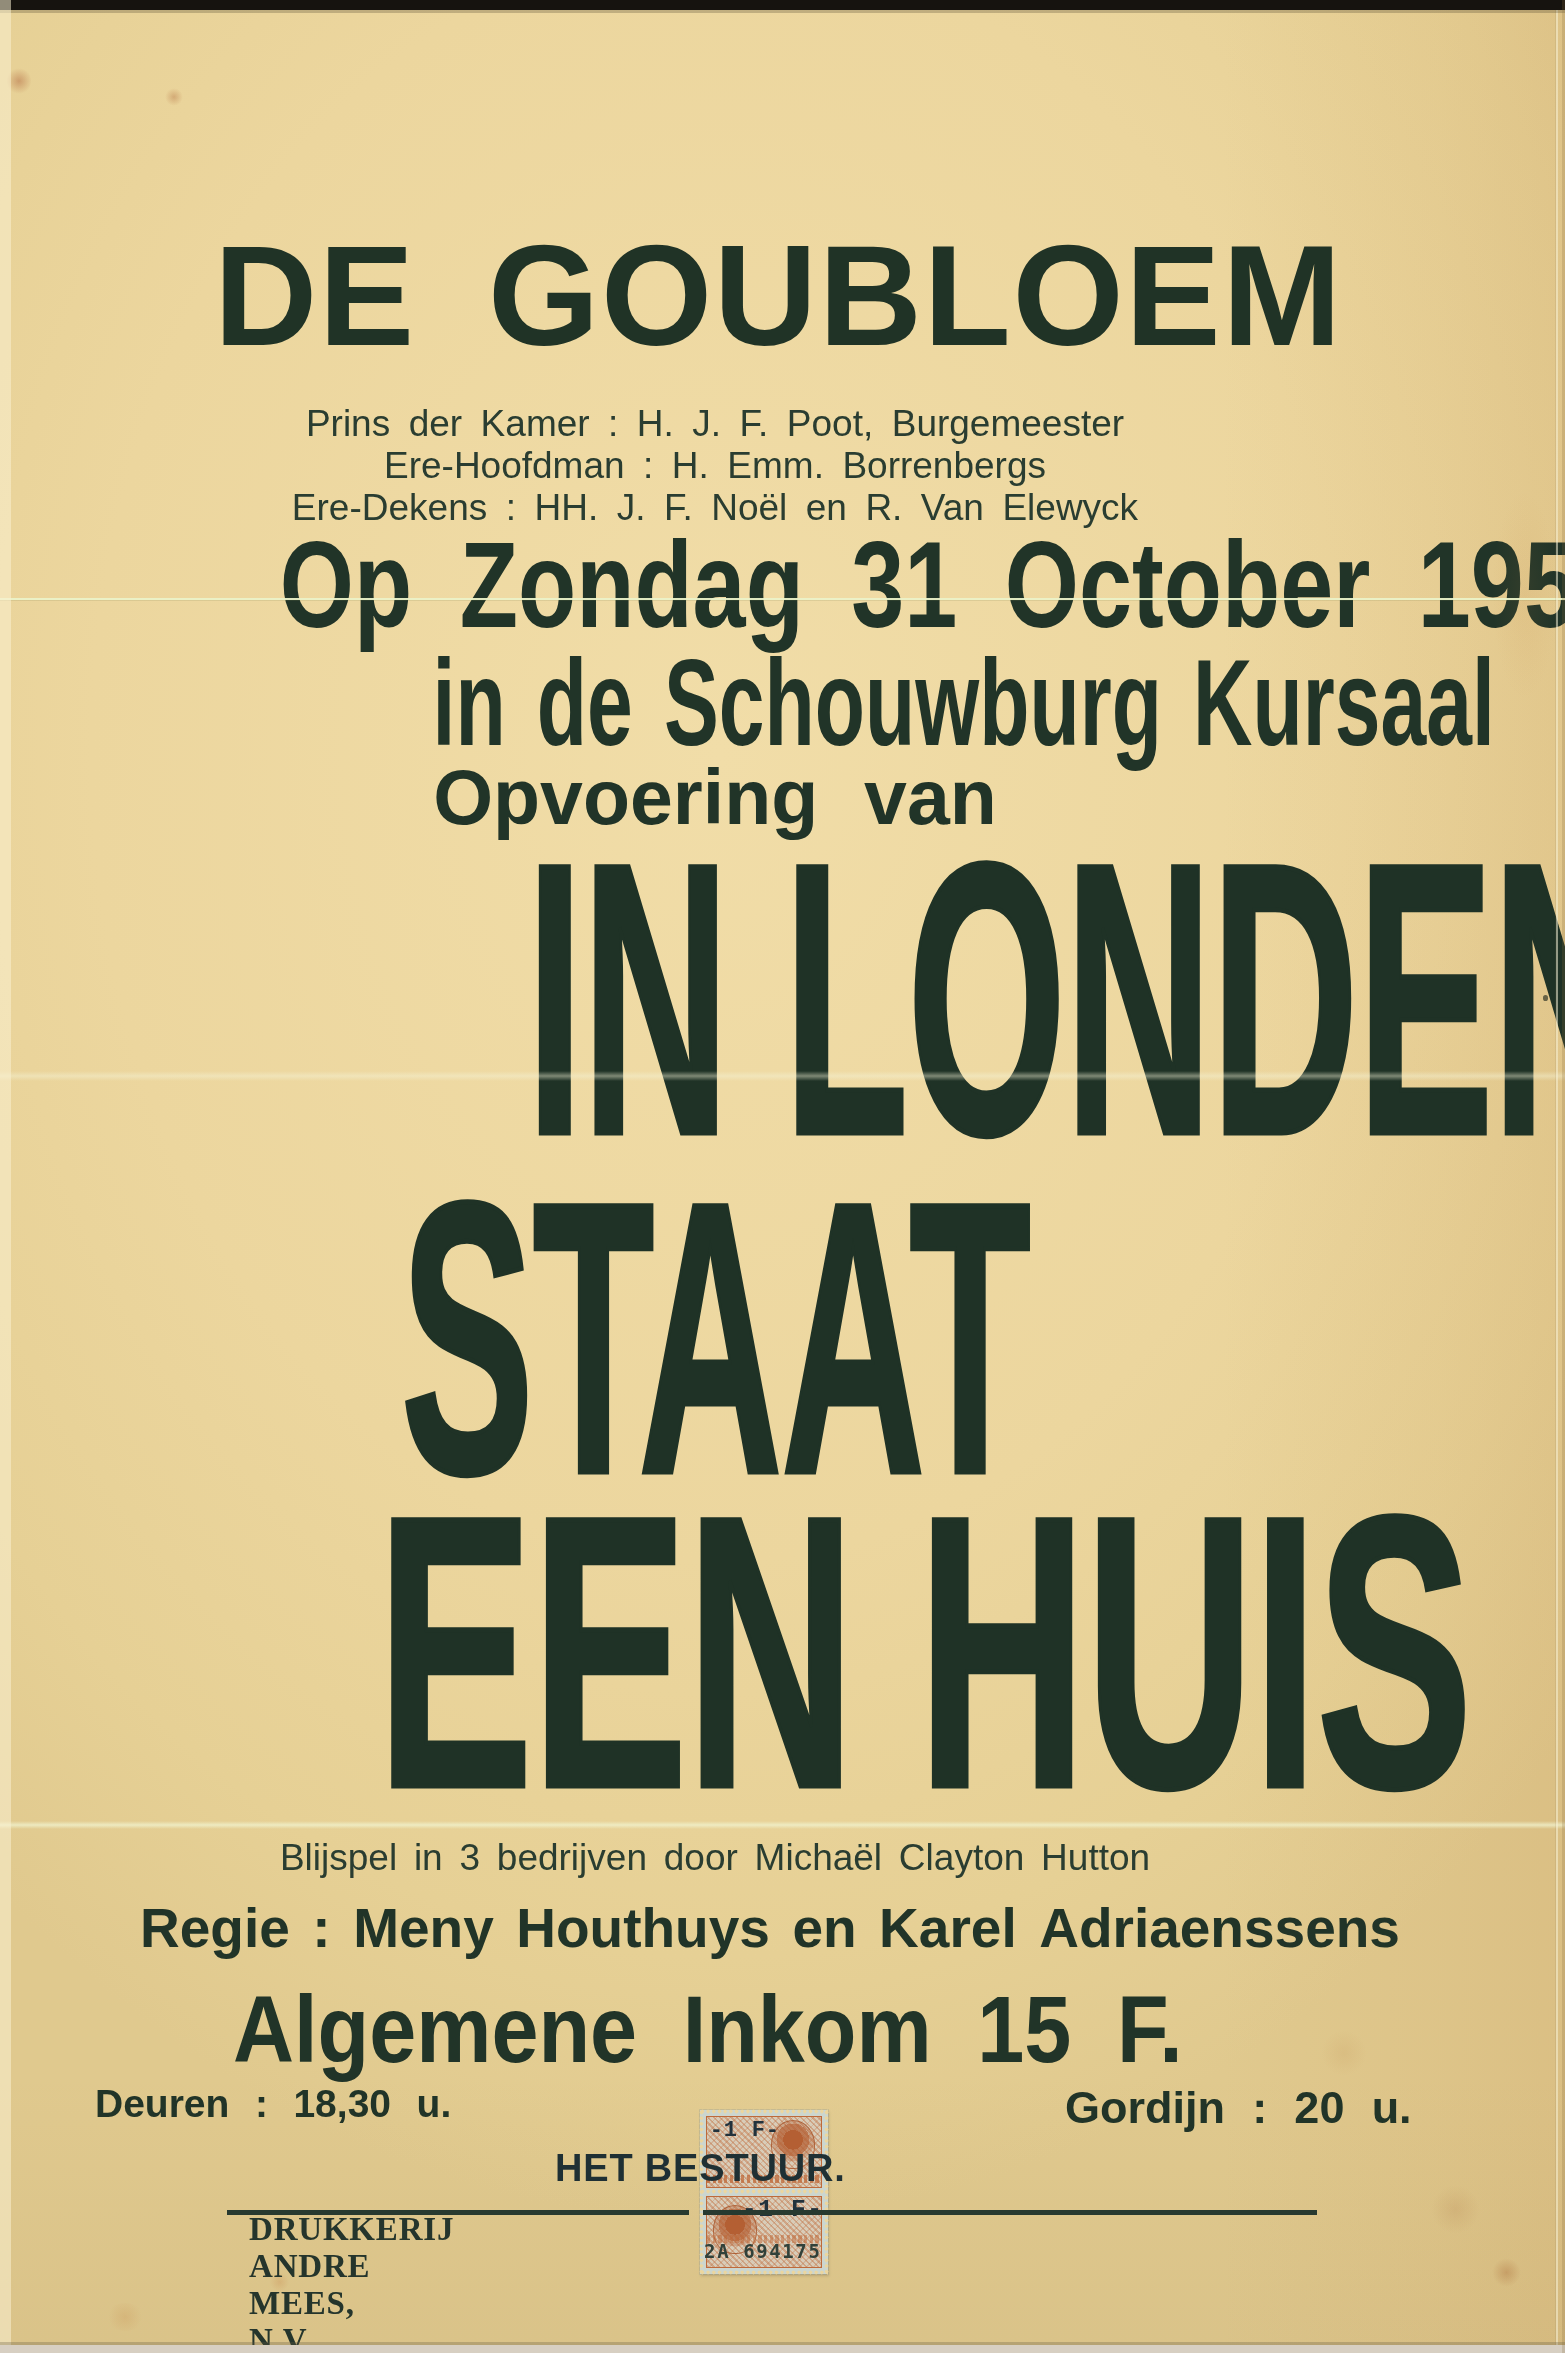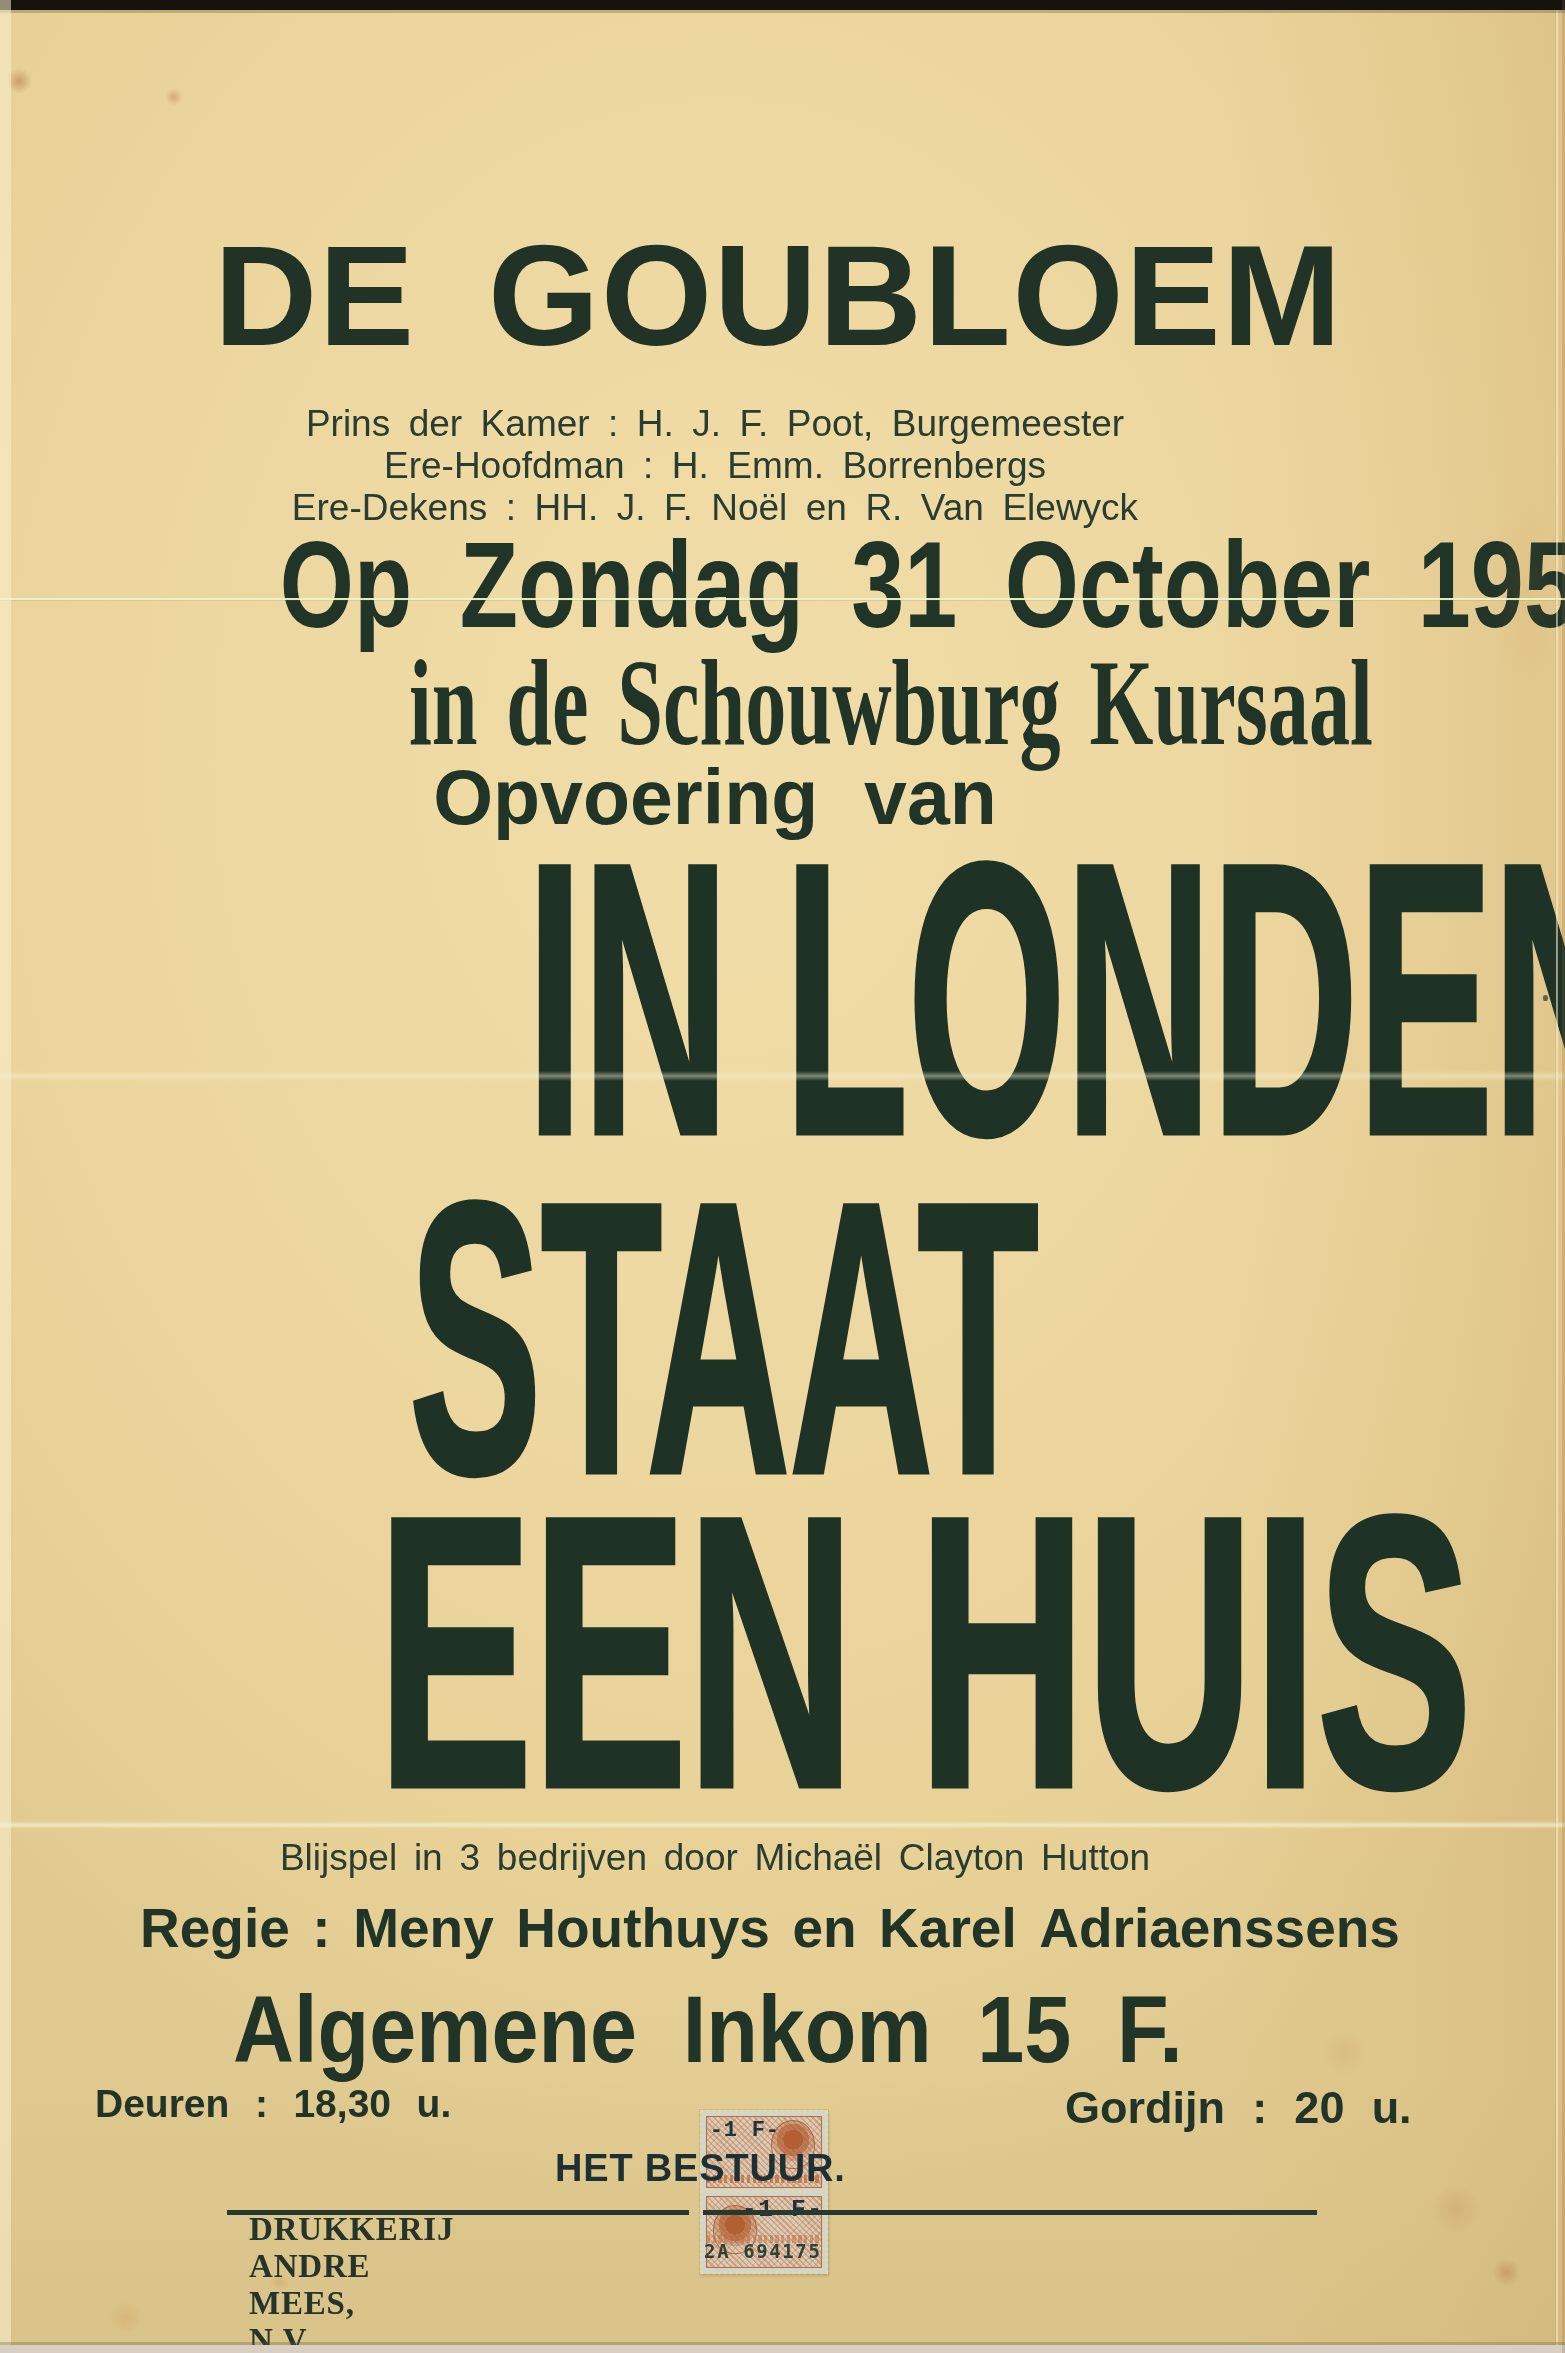--- a/index.html
+++ b/index.html
@@ -21,26 +21,26 @@
   .fit{display:inline-block;white-space:nowrap;transform-origin:50% 0;}
   .nowrap{white-space:nowrap;}
 
   
   .kon-line{top:144px;left:340px;width:875px;display:flex;justify-content:space-between;
     font-size:55px;font-weight:400;letter-spacing:3.3px;color:#26392c;}
   .goubloem{top:214px;left:214px;width:1129px;display:flex;justify-content:space-between;
     font-size:143px;font-weight:700;letter-spacing:1.6px;color:#203326;}
   .officials{top:403px;font-size:37px;line-height:42px;word-spacing:8.2px;color:#2a3d31;}
   .date-line{top:515px;left:91px;width:1353px;text-align:center;font-size:122px;font-weight:700;word-spacing:0.22em;color:#213428;}
-  .venue-line{top:633px;left:176px;width:1065px;text-align:center;font-size:122px;font-weight:700;word-spacing:0.10em;color:#213428;font-family:Liberation Serif, serif;}
+  .venue-line{top:633px;left:176px;width:1065px;text-align:center;font-size:122px;font-weight:700;word-spacing:0.10em;color:#213428;}
   .opvoering{top:753px;font-size:77px;font-weight:700;word-spacing:24.5px;color:#213428;}
   .bigtitle{font-size:387px;font-weight:700;letter-spacing:-0.005em;color:#1f3226;
     -webkit-text-stroke:4.9px #1f3226;line-height:1;}
   .t1{top:806px;left:27px;}
-  .t2{top:1145px;left:0px;margin-left:8px;}
+  .t2{top:1145px;left:0px;}
   .t3{top:1459px;left:18px;}
   .subtitle{top:1837px;font-size:37px;word-spacing:6.5px;color:#2a3d31;}
   .regie{top:1896px;left:140px;width:1260px;display:flex;justify-content:space-between;
     font-size:55px;font-weight:700;color:#213428;}
   .algemene{top:1976px;left:-7.3px;font-size:94px;font-weight:700;word-spacing:24.5px;color:#213428;}
   .deuren{top:2082px;left:95px;font-size:39px;font-weight:700;word-spacing:14.7px;color:#213428;}
   .gordijn{top:2082px;left:1065px;font-size:45px;font-weight:700;word-spacing:14.7px;color:#213428;}
   .bestuur{top:2147px;left:-14.7px;font-size:38px;font-weight:700;letter-spacing:0.8px;color:#1f3034;z-index:5;}
   .rule{position:absolute;top:2210px;height:4.9px;background:#283a30;z-index:4;}
   .rule.seg1{left:227px;width:462px;}

